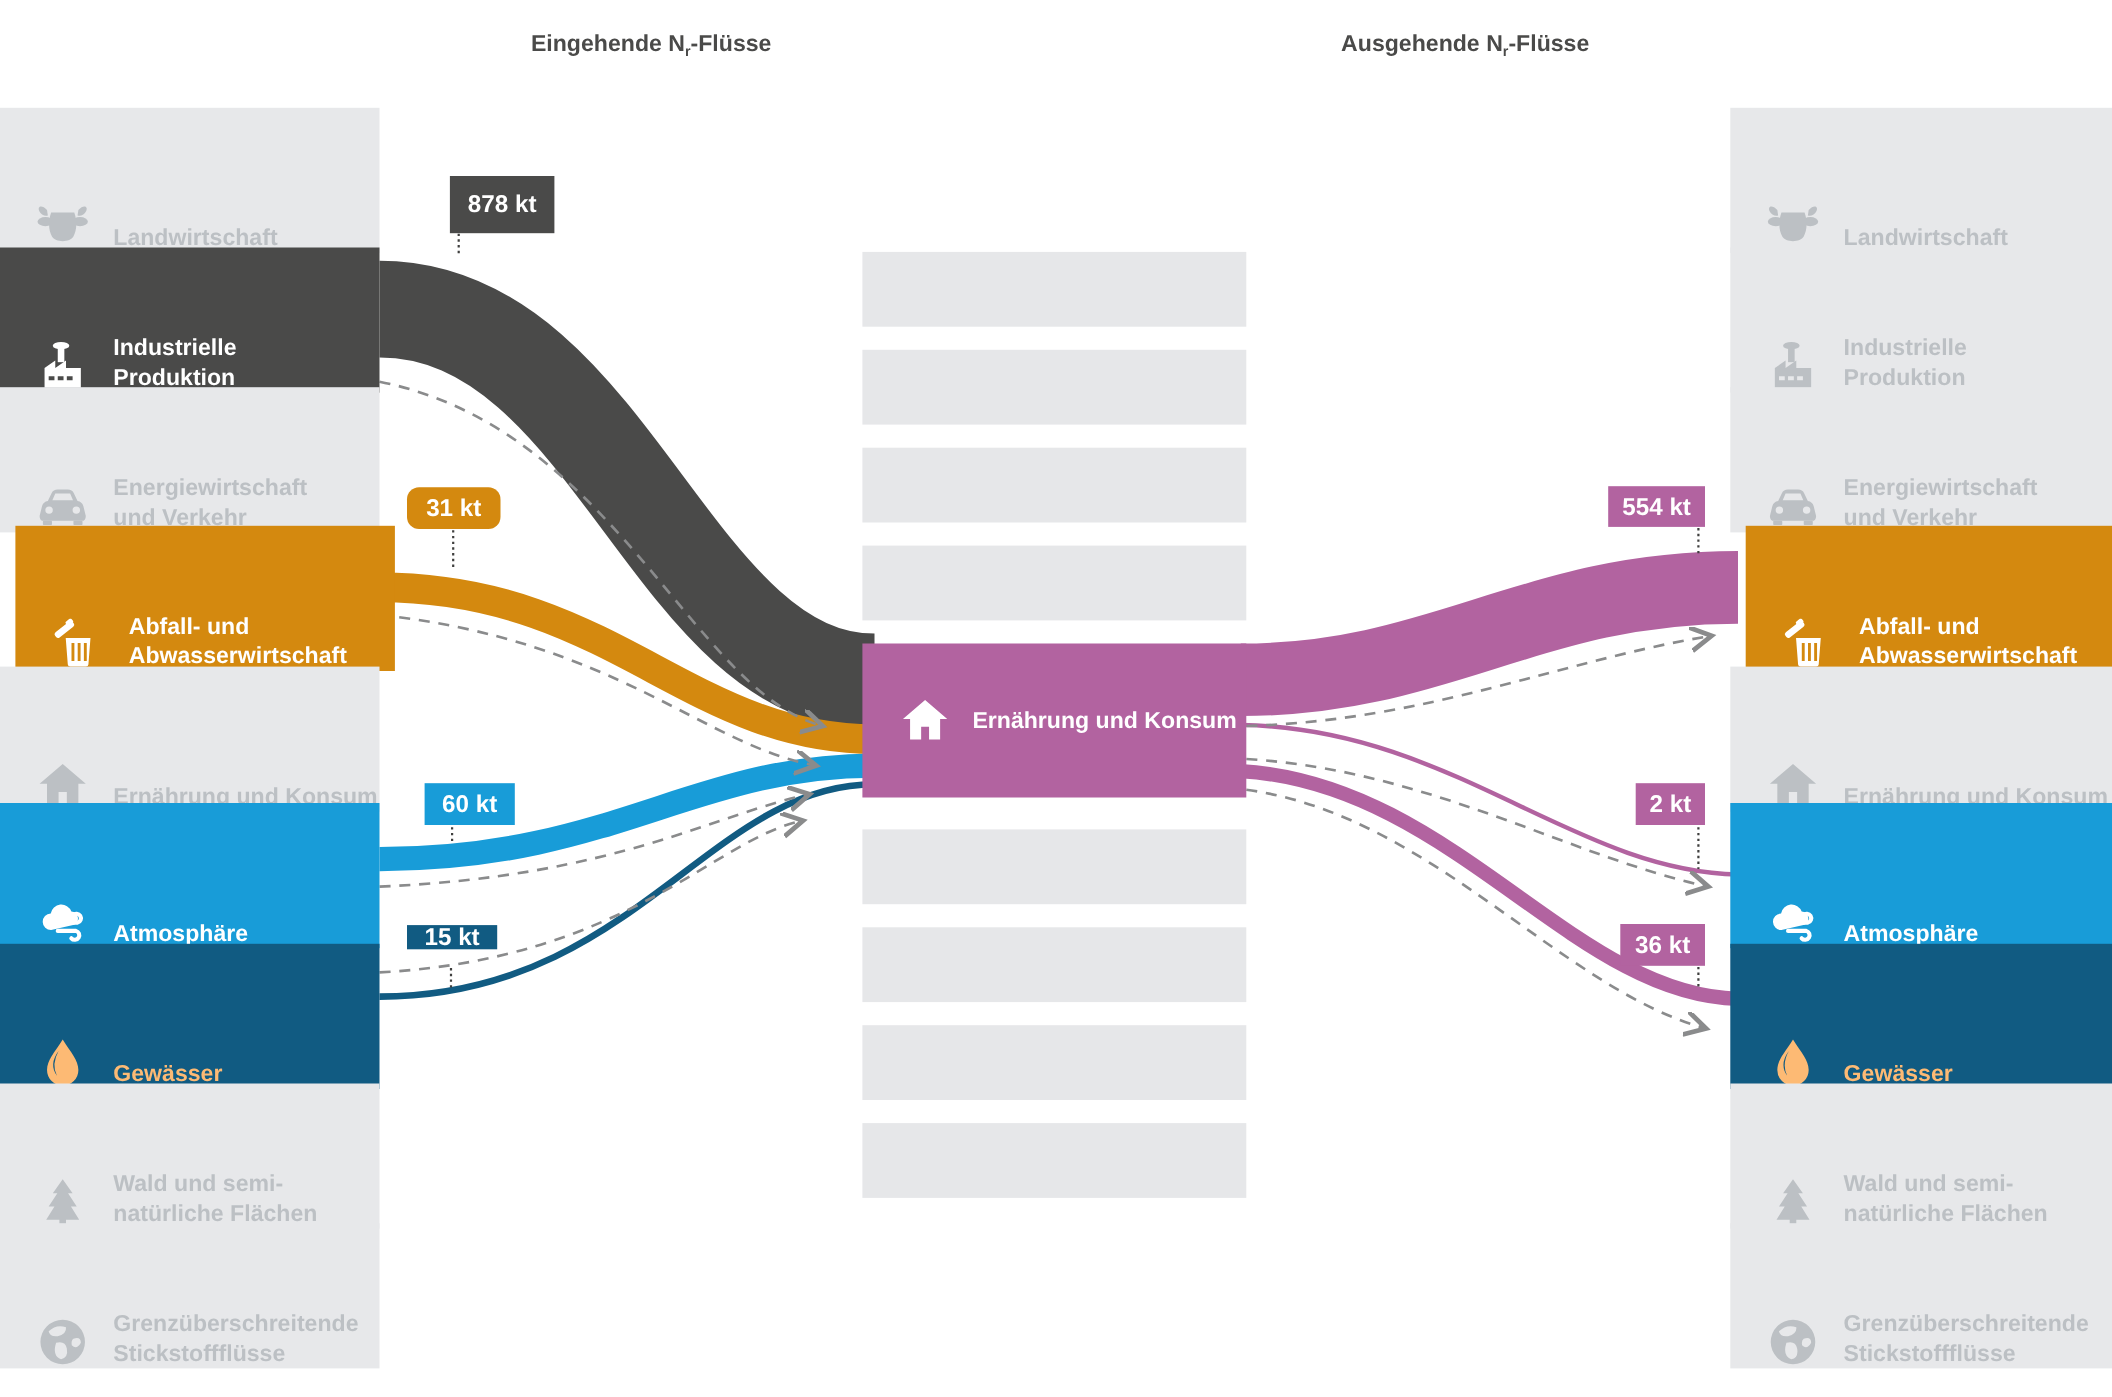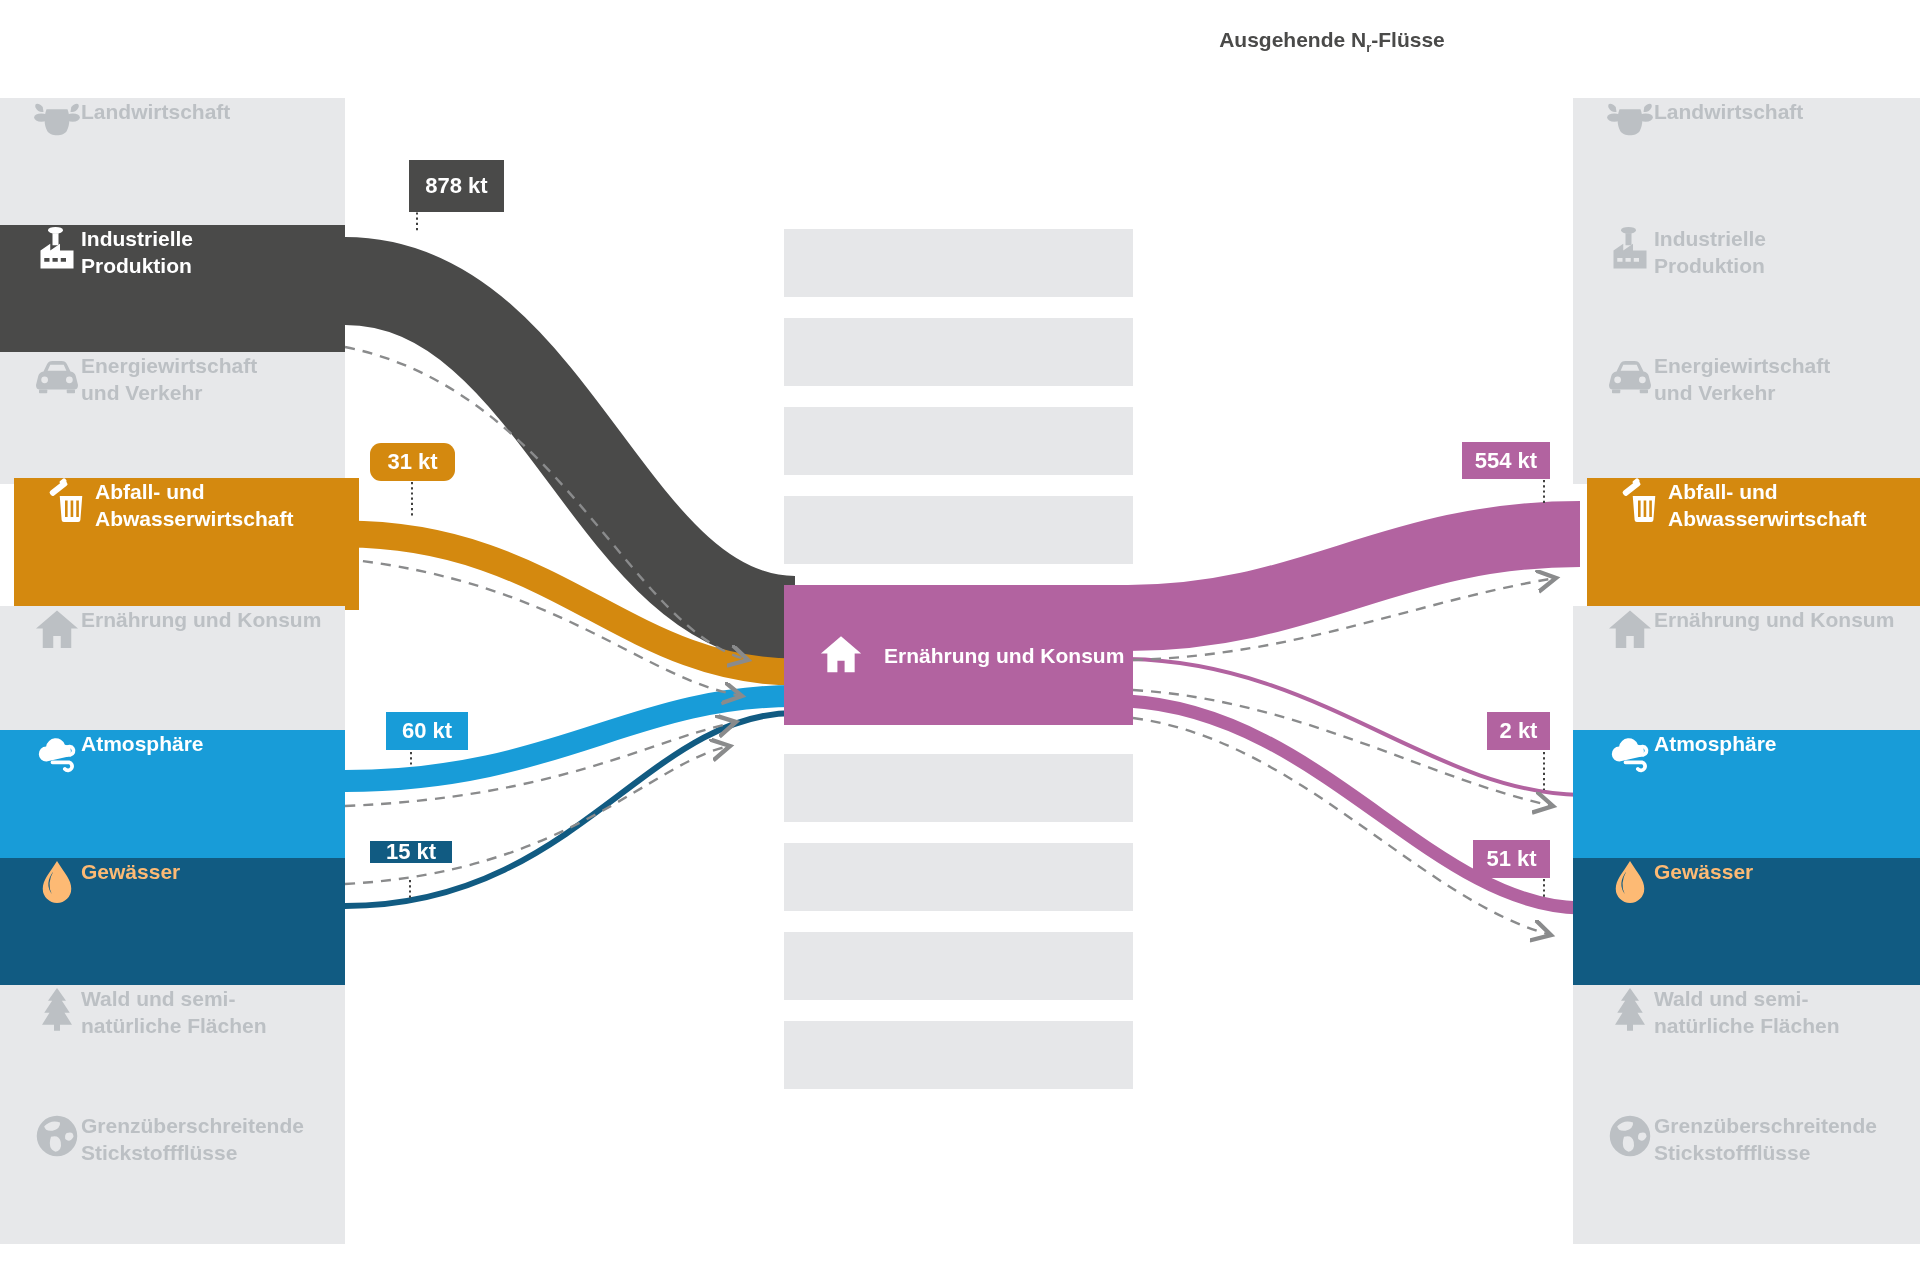--- a/index.html
+++ b/index.html
@@ -9,21 +9,21 @@
   }
   html,body{margin:0;padding:0;background:#fff;}
   body{font-family:"Liberation Sans","DejaVu Sans",sans-serif;}
   #stage{position:relative;width:1920px;height:1270px;background:#fff;overflow:hidden;}
 
   .hdr{position:absolute;top:28px;width:420px;text-align:center;font-weight:bold;
        font-size:21px;color:var(--header-fg);}
   .hdr sub{font-size:0.62em;}
 
   .box{position:absolute;width:345px;height:132px;background:var(--inactive-bg);
-       color:var(--inactive-fg);display:flex;align-items:flex-start;
+       color:var(--inactive-fg);display:flex;align-items:flex-end;gap:22px;
        padding-left:33px;box-sizing:border-box;}
   .col-right .box{left:1573px;width:347px;}
   .box .icon{width:48px;height:48px;flex:none;}
   .lbl{font-weight:bold;font-size:21px;line-height:27px;display:flex;
        flex-direction:column;justify-content:center;}
   .c-dark{background:var(--dark-gray);color:#fff;}
   .c-orange{background:var(--orange);color:#fff;margin-left:14px;}
   .c-lblue{background:var(--light-blue);color:#fff;}
   .c-dblue{background:var(--dark-blue);color:#fdba74;}
 
@@ -89,20 +89,21 @@
       <path d="M32 4 L20 21 h5.5 L15 37 h7 L12 53 h16 v8 h8 v-8 h16 L42 37 h7 L38.5 21 H44 Z"></path>
     </symbol>
     <symbol id="i-globe" viewBox="0 0 64 64">
       <path fill-rule="evenodd" d="M32 5 a27 27 0 1 0 0 54 a27 27 0 1 0 0 -54 Z M15 19 q9 -9 21 -5 q1 8 -10 11 q-10 1 -11 -6 Z M24 33 q11 -3 13 7 q2 11 -7 13 q-11 -4 -6 -20 Z M45 28 q9 -3 9 5 q-5 9 -11 3 q-1 -6 2 -8 Z"></path>
     </symbol>
   </defs>
 </svg>
 
 <div id="stage">
 
+  <div class="hdr" style="left:382px;"><span>Eingehende N</span><sub>r</sub><span>-Flüsse</span></div>
   <div class="hdr" style="left:1122px;"><span>Ausgehende N</span><sub>r</sub><span>-Flüsse</span></div>
 
   <svg id="flows" width="1920" height="1270">
     <defs>
       <marker id="arw" markerWidth="12" markerHeight="12" refX="8" refY="4.5" orient="auto">
         <path d="M0,0 L8,4.5 L0,9" fill="none" stroke="#8a8b8c" stroke-width="1.8"></path>
       </marker>
     </defs>
 
     <path class="flow" d="M345,281 C555,281 610,620 795,620" stroke="#4a4a49" stroke-width="88"></path>
@@ -319,15 +320,15 @@
         </div>
     </div>
   </div>
 
   <div class="badge bg-dark" style="left:370px;top:160px;width:95px;height:52px;margin-left:39px;">878 kt</div>
   <div class="badge bg-orange" style="left:370px;top:443px;width:85px;height:38px;">31 kt</div>
   <div class="badge bg-lblue" style="left:386px;top:712px;width:82px;height:38px;">60 kt</div>
   <div class="badge bg-dblue" style="left:370px;top:841px;width:82px;height:22px;">15 kt</div>
   <div class="badge bg-magenta" style="left:1462px;top:442px;width:88px;height:37px;">554 kt</div>
   <div class="badge bg-magenta" style="left:1487px;top:712px;width:63px;height:38px;">2 kt</div>
-  <div class="badge bg-magenta" style="left:1473px;top:840px;width:77px;height:38px;">51 kt</div>
+  <div class="badge bg-magenta" style="left:1473px;top:840px;width:77px;height:38px;">36 kt</div>
 
 </div>
 
 </body></html>

